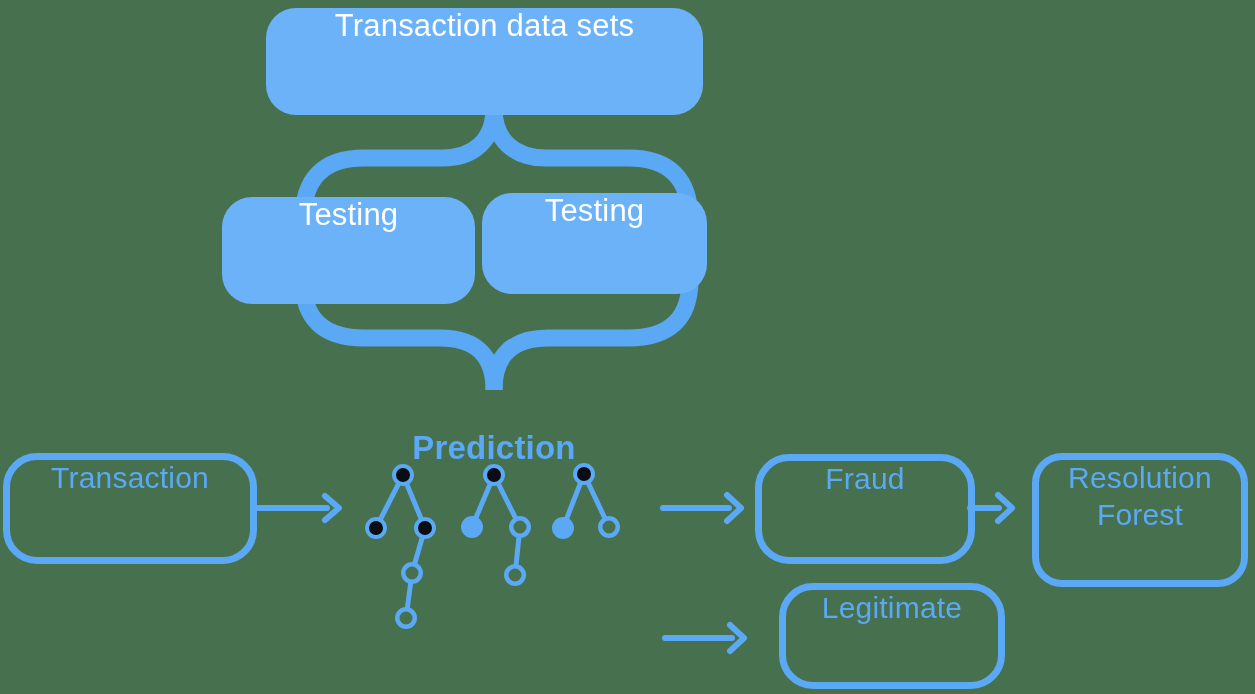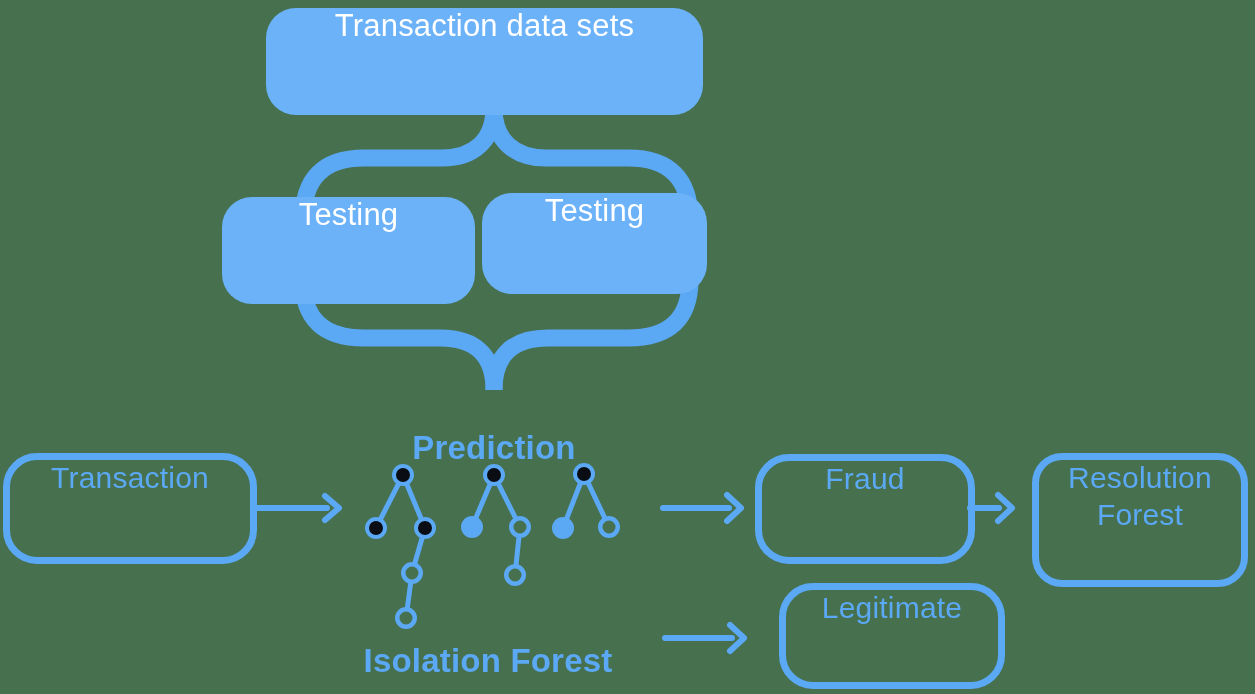--- a/index.html
+++ b/index.html
@@ -105,23 +105,20 @@
   </div>
 
   <div class="box filled" style="left:482px;top:193px;width:225px;height:101px;">
     <span>Testing</span>
   </div>
 
   <div class="diagram-label" style="left:364px;top:429px;width:260px;">
     <span>Prediction</span>
   </div>
 
-  <div class="diagram-label" style="left:348px;top:642px;width:280px;">
-    <span>Isolation Forest</span>
-  </div>
 
   <div class="box outlined two-line" style="left:3px;top:453px;width:254px;height:111px;">
     <div>
       <span>Transaction</span>
     </div>
   </div>
 
   <div class="box outlined" style="left:755px;top:454px;width:220px;height:110px;">
     <span>Fraud</span>
   </div>

